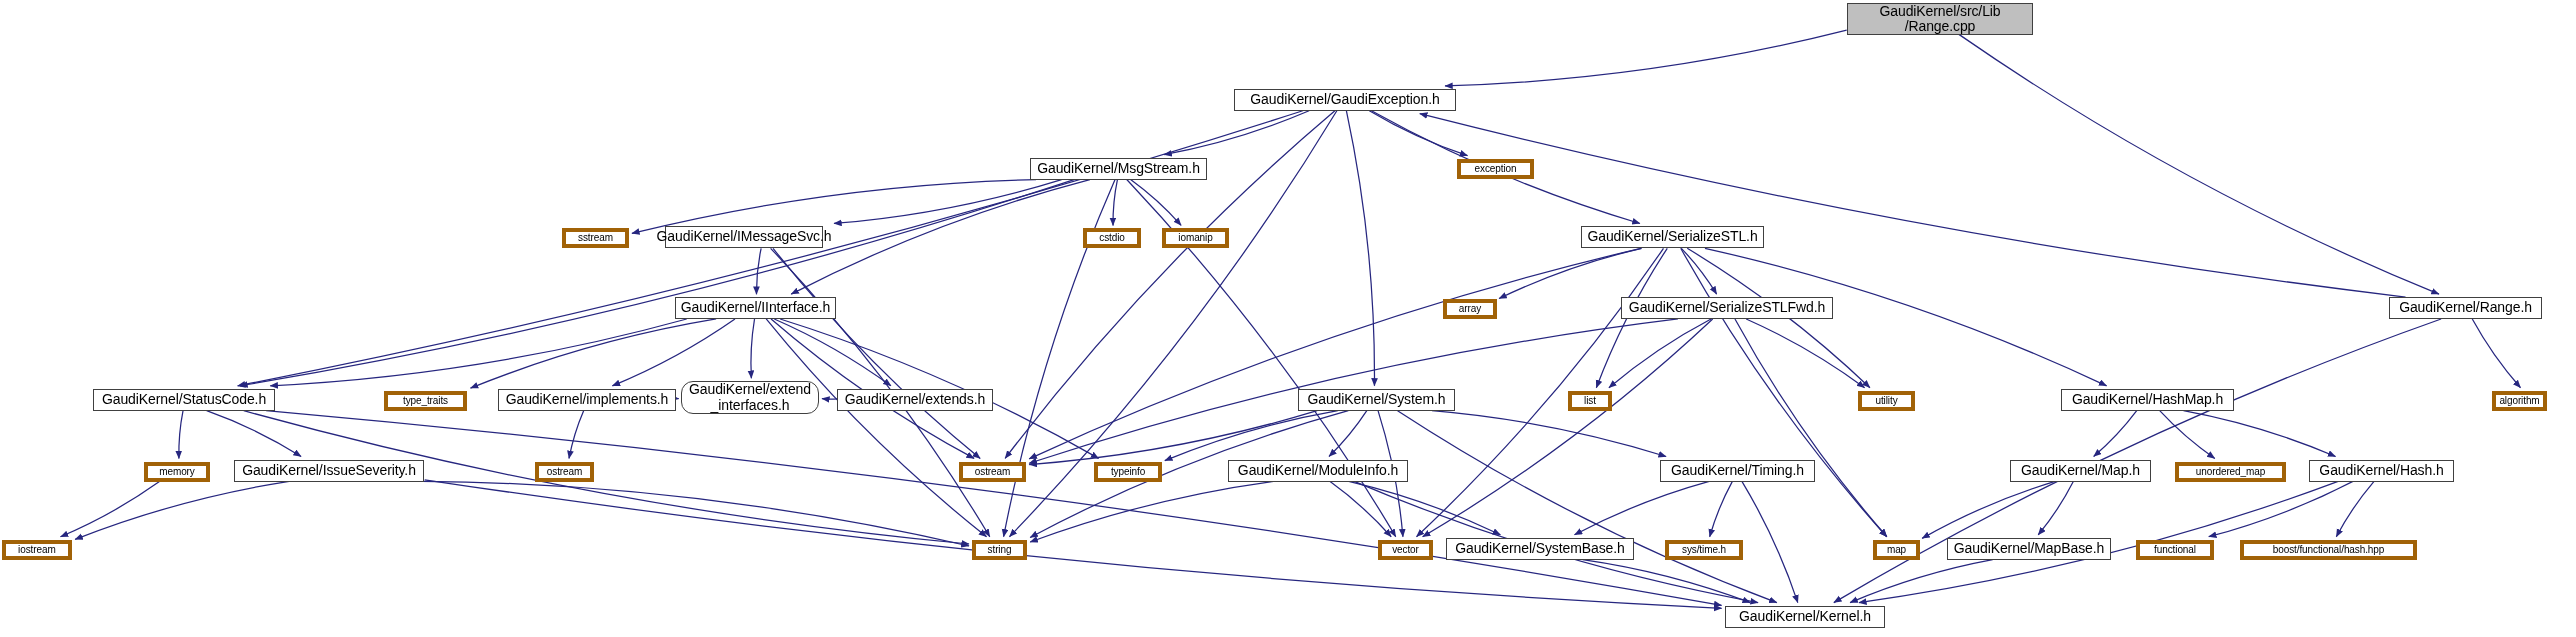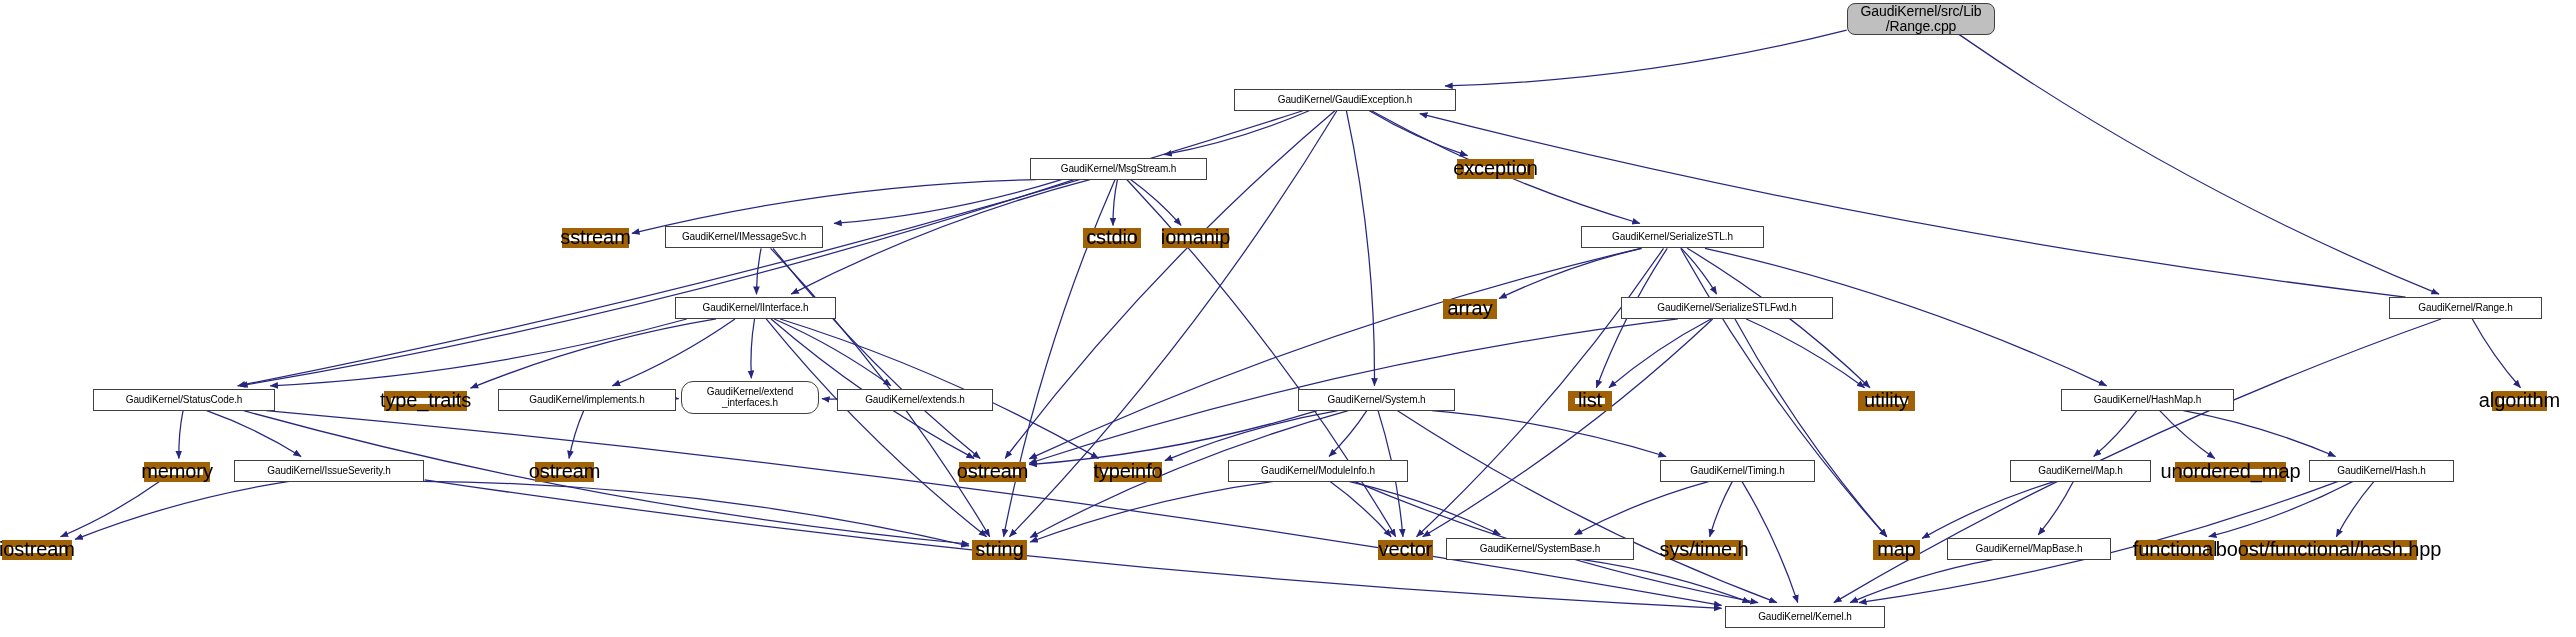--- a/index.html
+++ b/index.html
@@ -30,27 +30,27 @@
     justify-content: center;
     text-align: center;
     background: #ffffff;
     color: #000000;
     line-height: 1.08;
     white-space: pre-line;
     letter-spacing: -0.1px;
   }
   
   .node.plain {
-    border: 7px solid #a16207;
-    font-size: 20px;
+    border: 4px solid #a16207;
+    font-size: 10px;
   }
   
   .node.strong {
     border: 1.9px solid #404040;
-    font-size: 10px;
+    font-size: 14px;
   }
   
   .node.root {
     border: 1.9px solid #404040;
     background: #bfbfbf;
     font-size: 14px;
   }
 </style>
 </head>
 <body>
@@ -136,21 +136,21 @@
       <path d="M2085.855633802817,586 Q2008.7503521126762,600.2906690140845 1936.5950704225352,631" fill="none" stroke="#26267f" stroke-width="1.3" marker-end="url(#arrowhead)"></path>
       <path d="M2463.0722891566265,504 Q2390.7924096385545,541.3016867469879 2312.132530120482,562" fill="none" stroke="#26267f" stroke-width="1.3" marker-end="url(#arrowhead)"></path>
       <path d="M2485.171686746988,504 Q2462.2407228915663,530.8284939759036 2445.6897590361446,562" fill="none" stroke="#26267f" stroke-width="1.3" marker-end="url(#arrowhead)"></path>
       <path d="M2447.5637254901962,504 Q2203.6614705882353,595.0975980392157 1945.7892156862745,631" fill="none" stroke="#26267f" stroke-width="1.3" marker-end="url(#arrowhead)"></path>
       <path d="M2588.061855670103,334 Q2609.338969072165,372.7760824742268 2638.536082474227,406" fill="none" stroke="#26267f" stroke-width="1.3" marker-end="url(#arrowhead)"></path>
       <path d="M2518.1743119266057,311 Q1995.8466332174198,248.42666020288897 1485.954128440367,119" fill="none" stroke="#26267f" stroke-width="1.3" marker-end="url(#arrowhead)"></path>
       <path d="M2555.3800309597523,334 Q2223.072220926901,451.69489661568286 1919.5425696594427,631" fill="none" stroke="#26267f" stroke-width="1.3" marker-end="url(#arrowhead)"></path>
       <path d="M1656.3661971830986,586 Q1746.6228873239436,598.8440140845071 1831.9295774647887,631" fill="none" stroke="#26267f" stroke-width="1.3" marker-end="url(#arrowhead)"></path>
     </svg>
   <div id="nodes-layer">
-      <div class="node root" style="left: 1847px; top: 2.9px; width: 148px; height: 32px; border-radius: 8px;">GaudiKernel/src/Lib
+      <div class="node root" style="left: 1847px; top: 2.9px; width: 186px; height: 32px;">GaudiKernel/src/Lib
 /Range.cpp</div>
       <div class="node strong" style="left: 1234px; top: 89px; width: 222px; height: 22px;">GaudiKernel/GaudiException.h</div>
       <div class="node strong" style="left: 1030px; top: 158px; width: 177px; height: 22px;">GaudiKernel/MsgStream.h</div>
       <div class="node plain" style="left: 1457px; top: 159px; width: 77px; height: 20px;">exception</div>
       <div class="node plain" style="left: 562px; top: 228px; width: 67px; height: 20px;">sstream</div>
       <div class="node strong" style="left: 665px; top: 226px; width: 158px; height: 22px;">GaudiKernel/IMessageSvc.h</div>
       <div class="node plain" style="left: 1083px; top: 228px; width: 58px; height: 20px;">cstdio</div>
       <div class="node plain" style="left: 1162px; top: 228px; width: 67px; height: 20px;">iomanip</div>
       <div class="node strong" style="left: 1581px; top: 226px; width: 183px; height: 22px;">GaudiKernel/SerializeSTL.h</div>
       <div class="node strong" style="left: 675px; top: 297px; width: 161px; height: 22px;">GaudiKernel/IInterface.h</div>

